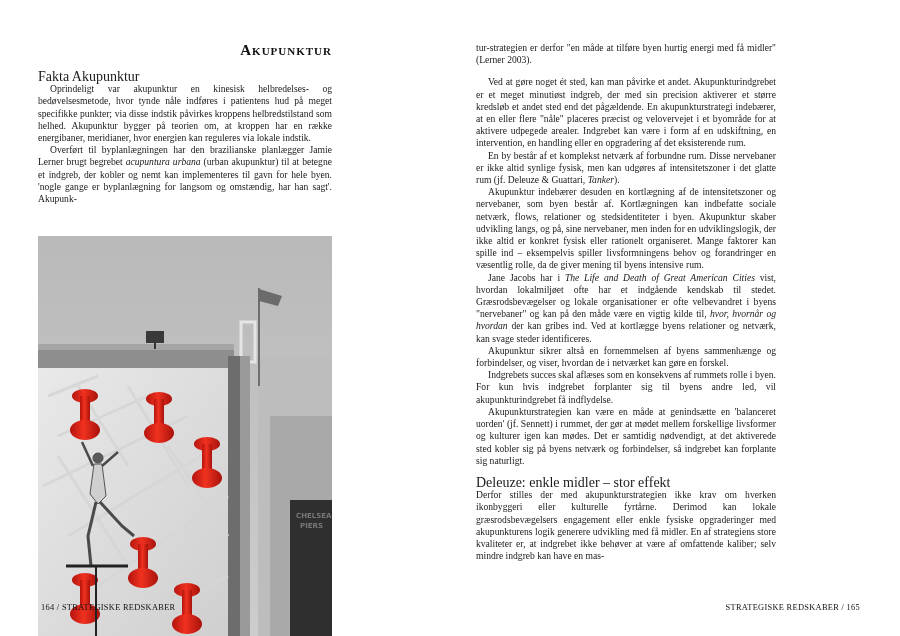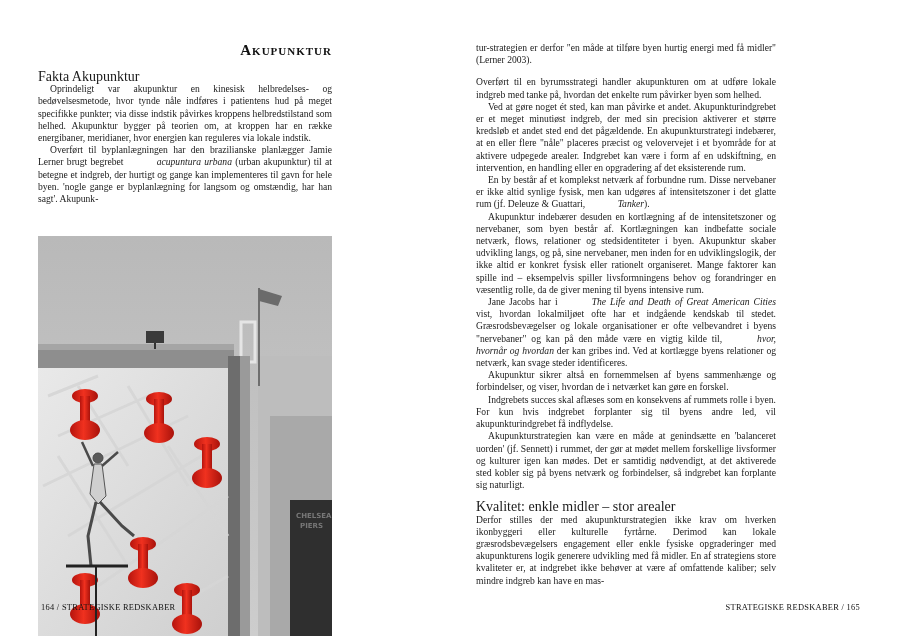--- a/index.html
+++ b/index.html
@@ -15,39 +15,39 @@
     .col-right { position: absolute; left: 26px; top: 42px; width: 300px; }
 
     .chapter-title {
       text-align: right; font-variant: small-caps; font-weight: bold;
       font-size: 15px; letter-spacing: 1px; margin: 0 0 12px 0; color: #111;
     }
     .subhead { font-size: 14px; line-height: 12.2px; margin: 0; }
     p { margin: 0; font-size: 9.6px; line-height: 12.2px; text-align: justify; hyphens: manual; }
     p.indent { text-indent: 12px; }
     .gap { height: 10px; }
-    em { font-style: italic; margin-left: 30px; }
+    em { font-style: italic; }
 
     .photo {
       position: absolute; left: 38px; top: 236px; width: 294px; height: 400px; overflow: hidden;
       background: linear-gradient(#bcbcbc, #c6c6c6 35%, #cfcfcf);
     }
     .folio { position: absolute; top: 603px; font-size: 8.4px; letter-spacing: 0.3px; }
     .folio-left { left: 41px; color: #111; }
     .folio-right { right: 40px; color: #111; margin-left: 41px; }
   </style>
 </head>
 <body>
 
 <div class="page page-left">
   <div class="col-left">
     <h1 class="chapter-title">Akupunktur</h1>
     <div class="subhead">Fakta Akupunktur</div>
     <p class="indent">Oprindeligt var akupunktur en kinesisk helbredelses- og bedøvelsesmetode, hvor tynde nåle indføres i patientens hud på meget specifikke punkter; via disse indstik påvirkes kroppens helbredstilstand som helhed. Akupunktur bygger på teorien om, at kroppen har en række energibaner, meridianer, hvor energien kan reguleres via lokale indstik.</p>
-    <p class="indent"><span>Overført til byplanlægningen har den brazilianske planlægger Jamie Lerner brugt begrebet </span><em>acupuntura urbana</em><span> (urban akupunktur) til at betegne et indgreb, der hurtigt og gange kan implementeres til gavn for hele byen. 'nogle gange er byplanlægning for langsom og omstændig, har han sagt'. Akupunk-</span></p>
+    <p class="indent"><span>Overført til byplanlægningen har den brazilianske planlægger Jamie Lerner brugt begrebet </span><em>acupuntura urbana</em><span> (urban akupunktur) til at betegne et indgreb, der kobler og nemt kan implementeres til gavn for hele byen. 'nogle gange er byplanlægning for langsom og omstændig, har han sagt'. Akupunk-</span></p>
   </div>
 
   <div class="photo">
     <svg width="294" height="400" viewBox="0 0 294 400" xmlns="http://www.w3.org/2000/svg">
       <defs>
         <linearGradient id="sky" x1="0" y1="0" x2="0" y2="1">
           <stop offset="0" stop-color="#b9b9b9"></stop>
           <stop offset="1" stop-color="#cdcdcd"></stop>
         </linearGradient>
         <linearGradient id="wall" x1="0" y1="0" x2="1" y2="1">
@@ -135,26 +135,25 @@
     </svg>
   </div>
 
   <div class="folio folio-left">164 / STRATEGISKE REDSKABER</div>
 </div>
 
 <div class="page page-right">
   <div class="col-right">
     <p>tur-strategien er derfor "en måde at tilføre byen hurtig energi med få midler" (Lerner 2003).</p>
     <div class="gap"></div>
-    <p>Overført til en byrumsstrategi handler akupunkturen om at udføre lokale indgreb med tanke på, hvordan det enkelte rum påvirker byen som helhed.</p>
     <p class="indent">Ved at gøre noget ét sted, kan man påvirke et andet. Akupunkturindgrebet er et meget minutiøst indgreb, der med sin precision aktiverer et større kredsløb et andet sted end det pågældende. En akupunkturstrategi indebærer, at en eller flere "nåle" placeres præcist og veloverveje​t i et byområde for at aktivere udpegede arealer. Indgrebet kan være i form af en udskiftning, en intervention, en handling eller en opgradering af det eksisterende rum.</p>
     <p class="indent"><span>En by består af et komplekst netværk af forbundne rum. Disse nervebaner er ikke altid synlige fysisk, men kan udgøres af intensitetszoner i det glatte rum (jf. Deleuze &amp; Guattari, </span><em>Tanker</em><span>).</span></p>
     <p class="indent">Akupunktur indebærer desuden en kortlægning af de intensitetszoner og nervebaner, som byen består af. Kortlægningen kan indbefatte sociale netværk, flows, relationer og stedsidentiteter i byen. Akupunktur skaber udvikling langs, og på, sine nervebaner, men inden for en udviklingslogik, der ikke altid er konkret fysisk eller rationelt organiseret. Mange faktorer kan spille ind – eksempelvis spiller livsformningens behov og forandringer en væsentlig rolle, da de giver mening til byens intensive rum.</p>
     <p class="indent"><span>Jane Jacobs har i </span><em>The Life and Death of Great American Cities</em><span> vist, hvordan lokalmiljøet ofte har et indgående kendskab til stedet. Græsrodsbevægelser og lokale organisationer er ofte velbevandret i byens "nervebaner" og kan på den måde være en vigtig kilde til, </span><em>hvor, hvornår og hvordan</em><span> der kan gribes ind. Ved at kortlægge byens relationer og netværk, kan svage steder identificeres.</span></p>
     <p class="indent">Akupunktur sikrer altså en fornemmelsen af byens sammenhænge og forbindelser, og viser, hvordan de i netværket kan gøre en forskel.</p>
     <p class="indent">Indgrebets succes skal aflæses som en konsekvens af rummets rolle i byen. For kun hvis indgrebet forplanter sig til byens andre led, vil akupunkturindgrebet få indflydelse.</p>
     <p class="indent">Akupunkturstrategien kan være en måde at genindsætte en 'balanceret uorden' (jf. Sennett) i rummet, der gør at mødet mellem forskellige livsformer og kulturer igen kan mødes. Det er samtidig nødvendigt, at det aktiverede sted kobler sig på byens netværk og forbindelser, så indgrebet kan forplante sig naturligt.</p>
     <div class="gap"></div>
-    <div class="subhead">Kvalitet: enkle midler – stor arealer</div>
+    <div class="subhead">Deleuze: enkle midler – stor effekt</div>
     <p>Derfor stilles der med akupunkturstrategien ikke krav om hverken ikonbyggeri eller kulturelle fyrtårne. Derimod kan lokale græsrodsbevægelsers engagement eller enkle fysiske opgraderinger med akupunkturens logik generere udvikling med få midler. En af strategiens store kvaliteter er, at indgrebet ikke behøver at være af omfattende kaliber; selv mindre indgreb kan have en mas-</p>
   </div>
   <div class="folio folio-right">STRATEGISKE REDSKABER / 165</div>
 </div>
 
 </body></html>

